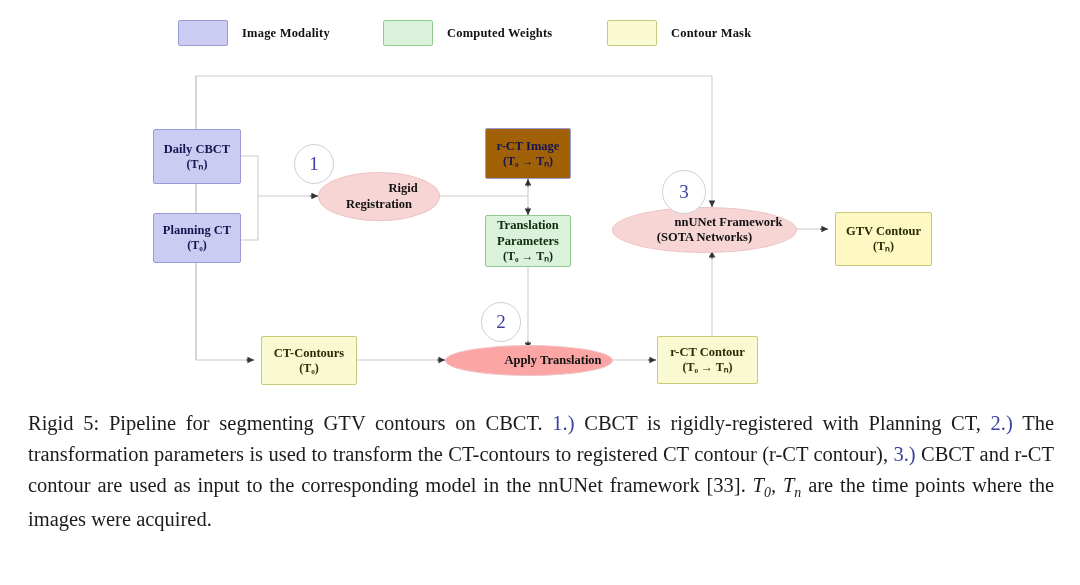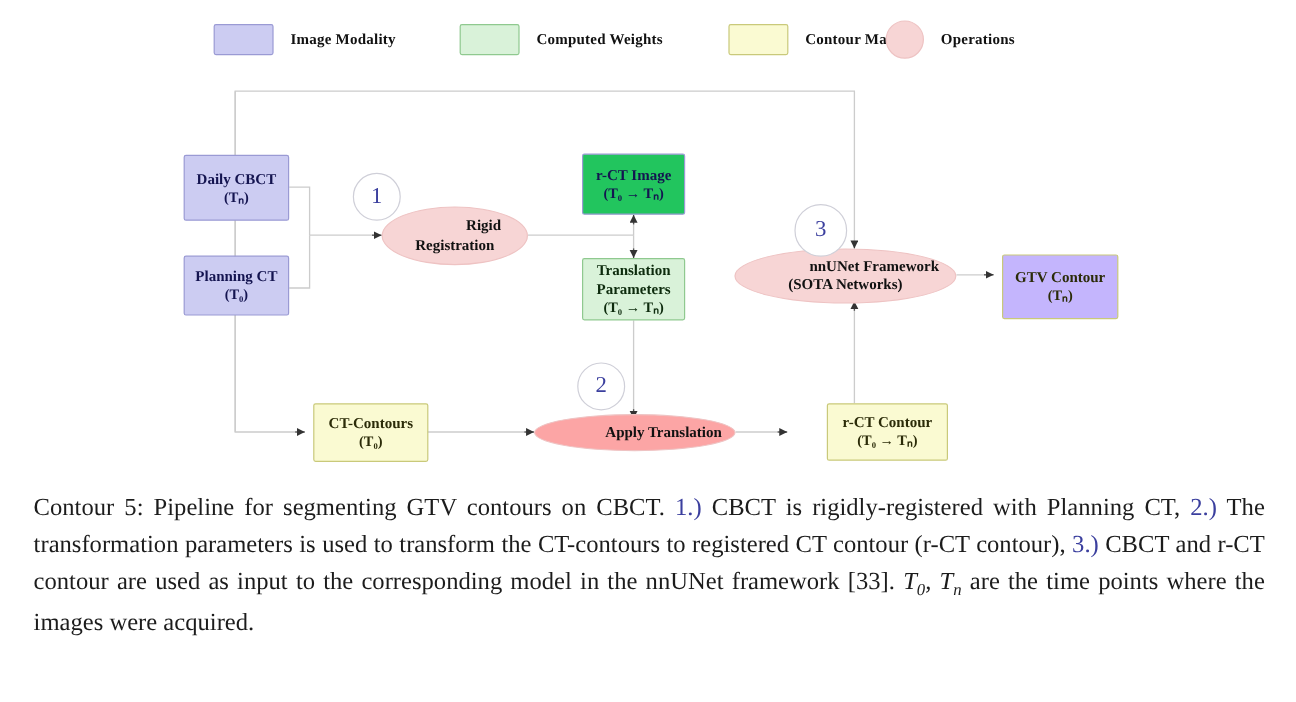--- a/index.html
+++ b/index.html
@@ -69,24 +69,20 @@
     <div class="legend-item" style="left:383px;top:6px;font-family:Liberation Serif, serif;">
       <div class="legend-swatch" style="background:#d9f2d9;border:1px solid #8fc98f;"></div>
       <div class="legend-label">Computed Weights</div>
     </div>
 
     <div class="legend-item" style="left:607px;top:6px;">
       <div class="legend-swatch" style="background:#fafad2;border:1px solid #c9c97a;"></div>
       <div class="legend-label">Contour Mask</div>
     </div>
 
-    <div class="legend-item" style="left:738px;top:3px;">
-      <div class="legend-swatch ellipse" style="background:#f7d5d5;border:1px solid #eec3c3;"></div>
-      <div class="legend-label">Operations</div>
-    </div>
 
   </div>
 
   <div class="diagram">
 
     <svg class="wires" viewBox="0 0 1080 345">
       <defs>
         <marker id="ah" markerWidth="7" markerHeight="7" refX="6" refY="3" orient="auto" markerUnits="strokeWidth">
           <path d="M0,0 L6,3 L0,6 z" fill="#333"></path>
         </marker>
@@ -134,42 +130,42 @@
     <div class="node box" style="left:153px;top:74px;width:88px;height:55px;background:#ccccf2;border:1px solid #9a9ad4;color:#141450;">
       <span class="l1">Daily CBCT</span>
       <span class="l2">(Tₙ)</span>
     </div>
 
     <div class="node box" style="left:153px;top:158px;width:88px;height:50px;background:#ccccf2;border:1px solid #9a9ad4;color:#141450;">
       <span class="l1">Planning CT</span>
       <span class="l2">(T₀)</span>
     </div>
 
-    <div class="node box" style="left:485px;top:73px;width:86px;height:51px;background:#22c55e;border:1px solid #9a9ad4;color:#141450;">
+    <div class="node box" style="left:485px;top:73px;width:86px;height:51px;background:#a16207;border:1px solid #9a9ad4;color:#141450;">
       <span class="l1">r-CT Image</span>
       <span class="l2">(T₀ → Tₙ)</span>
     </div>
 
     <div class="node box" style="left:485px;top:160px;width:86px;height:52px;background:#d9f2d9;border:1px solid #8fc98f;color:#0d2b0d;">
       <span class="l1">Translation</span>
       <span class="l1">Parameters</span>
       <span class="l2">(T₀ → Tₙ)</span>
     </div>
 
     <div class="node box" style="left:261px;top:281px;width:96px;height:49px;background:#fafad2;border:1px solid #c9c97a;color:#2b2b08;">
       <span class="l1">CT-Contours</span>
       <span class="l2">(T₀)</span>
     </div>
 
-    <div class="node box" style="left:657px;top:281px;width:101px;height:48px;background:#fafad2;border:1px solid #c9c97a;color:#2b2b08;margin-left:32px;">
+    <div class="node box" style="left:657px;top:281px;width:101px;height:48px;background:#fafad2;border:1px solid #c9c97a;color:#2b2b08;">
       <span class="l1">r-CT Contour</span>
       <span class="l2">(T₀ → Tₙ)</span>
     </div>
 
-    <div class="node box" style="left:835px;top:157px;width:97px;height:54px;background:#c4b5fd;border:1px solid #c9c97a;color:#2b2b08;align-items:center;">
+    <div class="node box" style="left:835px;top:157px;width:97px;height:54px;background:#fef9c3;border:1px solid #c9c97a;color:#2b2b08;align-items:center;">
       <span class="l1">GTV Contour</span>
       <span class="l2">(Tₙ)</span>
     </div>
 
     <div class="node ell" style="left:318px;top:117px;width:122px;height:49px;background:#f7d5d5;border:1px solid #eec3c3;">
       <span class="l1">Rigid</span>
       <span class="l2">Registration</span>
     </div>
 
     <div class="node ell" style="left:612px;top:152px;width:185px;height:46px;background:#f7d5d5;border:1px solid #eec3c3;">
@@ -187,21 +183,21 @@
     <div class="step" style="left:481px;top:247px;width:38px;height:38px;">
       <span>2</span>
     </div>
     <div class="step" style="left:662px;top:115px;width:42px;height:42px;">
       <span>3</span>
     </div>
 
   </div>
 
   <div class="caption">
-    <span>Contour 5:</span>
+    <span>Rigid 5:</span>
     <span>Pipeline for segmenting GTV contours on CBCT.</span>
     <span class="num">1.)</span>
     <span>CBCT is rigidly-registered with Planning CT,</span>
     <span class="num">2.)</span>
     <span>The transformation parameters is used to transform the CT-contours to registered CT contour (r-CT contour),</span>
     <span class="num">3.)</span>
     <span>CBCT and r-CT contour are used as input to the corresponding model in the nnUNet framework [33].</span>
     <i>T<sub>0</sub>, T<sub>n</sub></i>
     <span>are the time points where the images were acquired.</span>
   </div>

